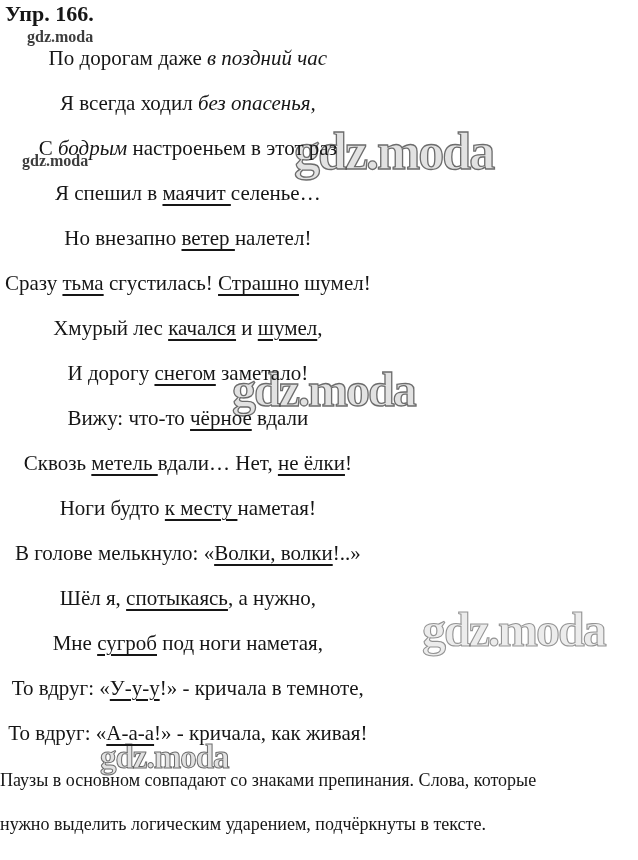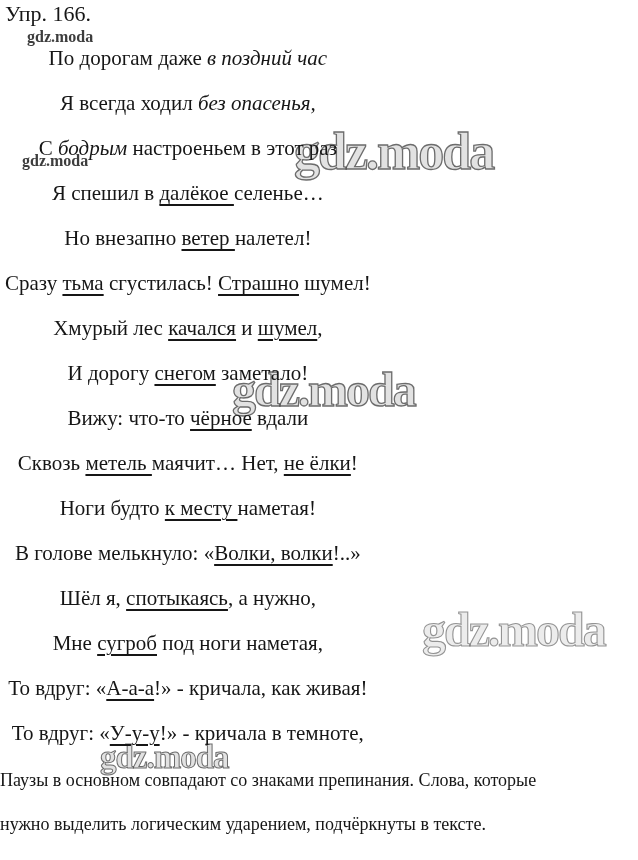--- a/index.html
+++ b/index.html
@@ -6,21 +6,21 @@
   body {
     width: 638px; height: 860px;
     background: #ffffff;
     position: relative;
     overflow: hidden;
     font-family: "Liberation Serif", serif;
     color: #161616;
   }
   .title {
     position: absolute; top: 1px; left: 5px;
-    font-size: 22px; font-weight: normal;
+    font-size: 22px; font-weight: bold;
   }
   .poem {
     position: absolute; top: 36px; left: 5px;
     font-size: 21px;
     text-align: center;
   }
   .poem .line {
     line-height: 45px;
     white-space: pre;
   }
@@ -71,31 +71,31 @@
 <div class="wm wm-small wm-s2">gdz.moda</div>
 <div class="wm wm-outline wm-top">gdz.moda</div>
 <div class="wm wm-outline wm-mid">gdz.moda</div>
 <div class="wm wm-outline wm-right">gdz.moda</div>
 <div class="wm wm-outline wm-bottom">gdz.moda</div>
 
 <div class="poem">
     <div class="line"><span>По дорогам даже </span><span class="i">в поздний час</span></div>
     <div class="line"><span>Я всегда ходил </span><span class="i">без опасенья,</span></div>
     <div class="line"><span>С </span><span class="i">бодрым</span><span> настроеньем в этот раз</span></div>
-    <div class="line"><span>Я спешил в </span><span class="u">далёкое </span><span>селенье…</span></div>
+    <div class="line"><span>Я спешил в </span><span class="u">маячит </span><span>селенье…</span></div>
     <div class="line"><span>Но внезапно </span><span class="u">ветер </span><span>налетел!</span></div>
     <div class="line"><span>Сразу </span><span class="u">тьма</span><span> сгустилась! </span><span class="u">Страшно</span><span> шумел!</span></div>
     <div class="line"><span>Хмурый лес </span><span class="u">качался</span><span> и </span><span class="u">шумел</span><span>,</span></div>
     <div class="line"><span>И дорогу </span><span class="u">снегом</span><span> заметало!</span></div>
     <div class="line"><span>Вижу: что-то </span><span class="u">чёрное</span><span> вдали</span></div>
-    <div class="line"><span>Сквозь </span><span class="u">метель </span><span>маячит… Нет, </span><span class="u">не ёлки</span><span>!</span></div>
+    <div class="line"><span>Сквозь </span><span class="u">метель </span><span>вдали… Нет, </span><span class="u">не ёлки</span><span>!</span></div>
     <div class="line"><span>Ноги будто </span><span class="u">к месту </span><span>наметая!</span></div>
     <div class="line"><span>В голове мелькнуло: «</span><span class="u">Волки, волки</span><span>!..»</span></div>
     <div class="line"><span>Шёл я, </span><span class="u">спотыкаясь</span><span>, а нужно,</span></div>
     <div class="line"><span>Мне </span><span class="u">сугроб</span><span> под ноги наметая,</span></div>
+    <div class="line"><span>То вдруг: «</span><span class="u">У-у-у</span><span>!» - кричала в темноте,</span></div>
     <div class="line"><span>То вдруг: «</span><span class="u">А-а-а</span><span>!» - кричала, как живая!</span></div>
-    <div class="line"><span>То вдруг: «</span><span class="u">У-у-у</span><span>!» - кричала в темноте,</span></div>
   </div>
 
 <div class="answer">
   <div class="aline">Паузы в основном совпадают со знаками препинания. Слова, которые</div>
   <div class="aline">нужно выделить логическим ударением, подчёркнуты в тексте.</div>
 </div>
 
 </body></html>

